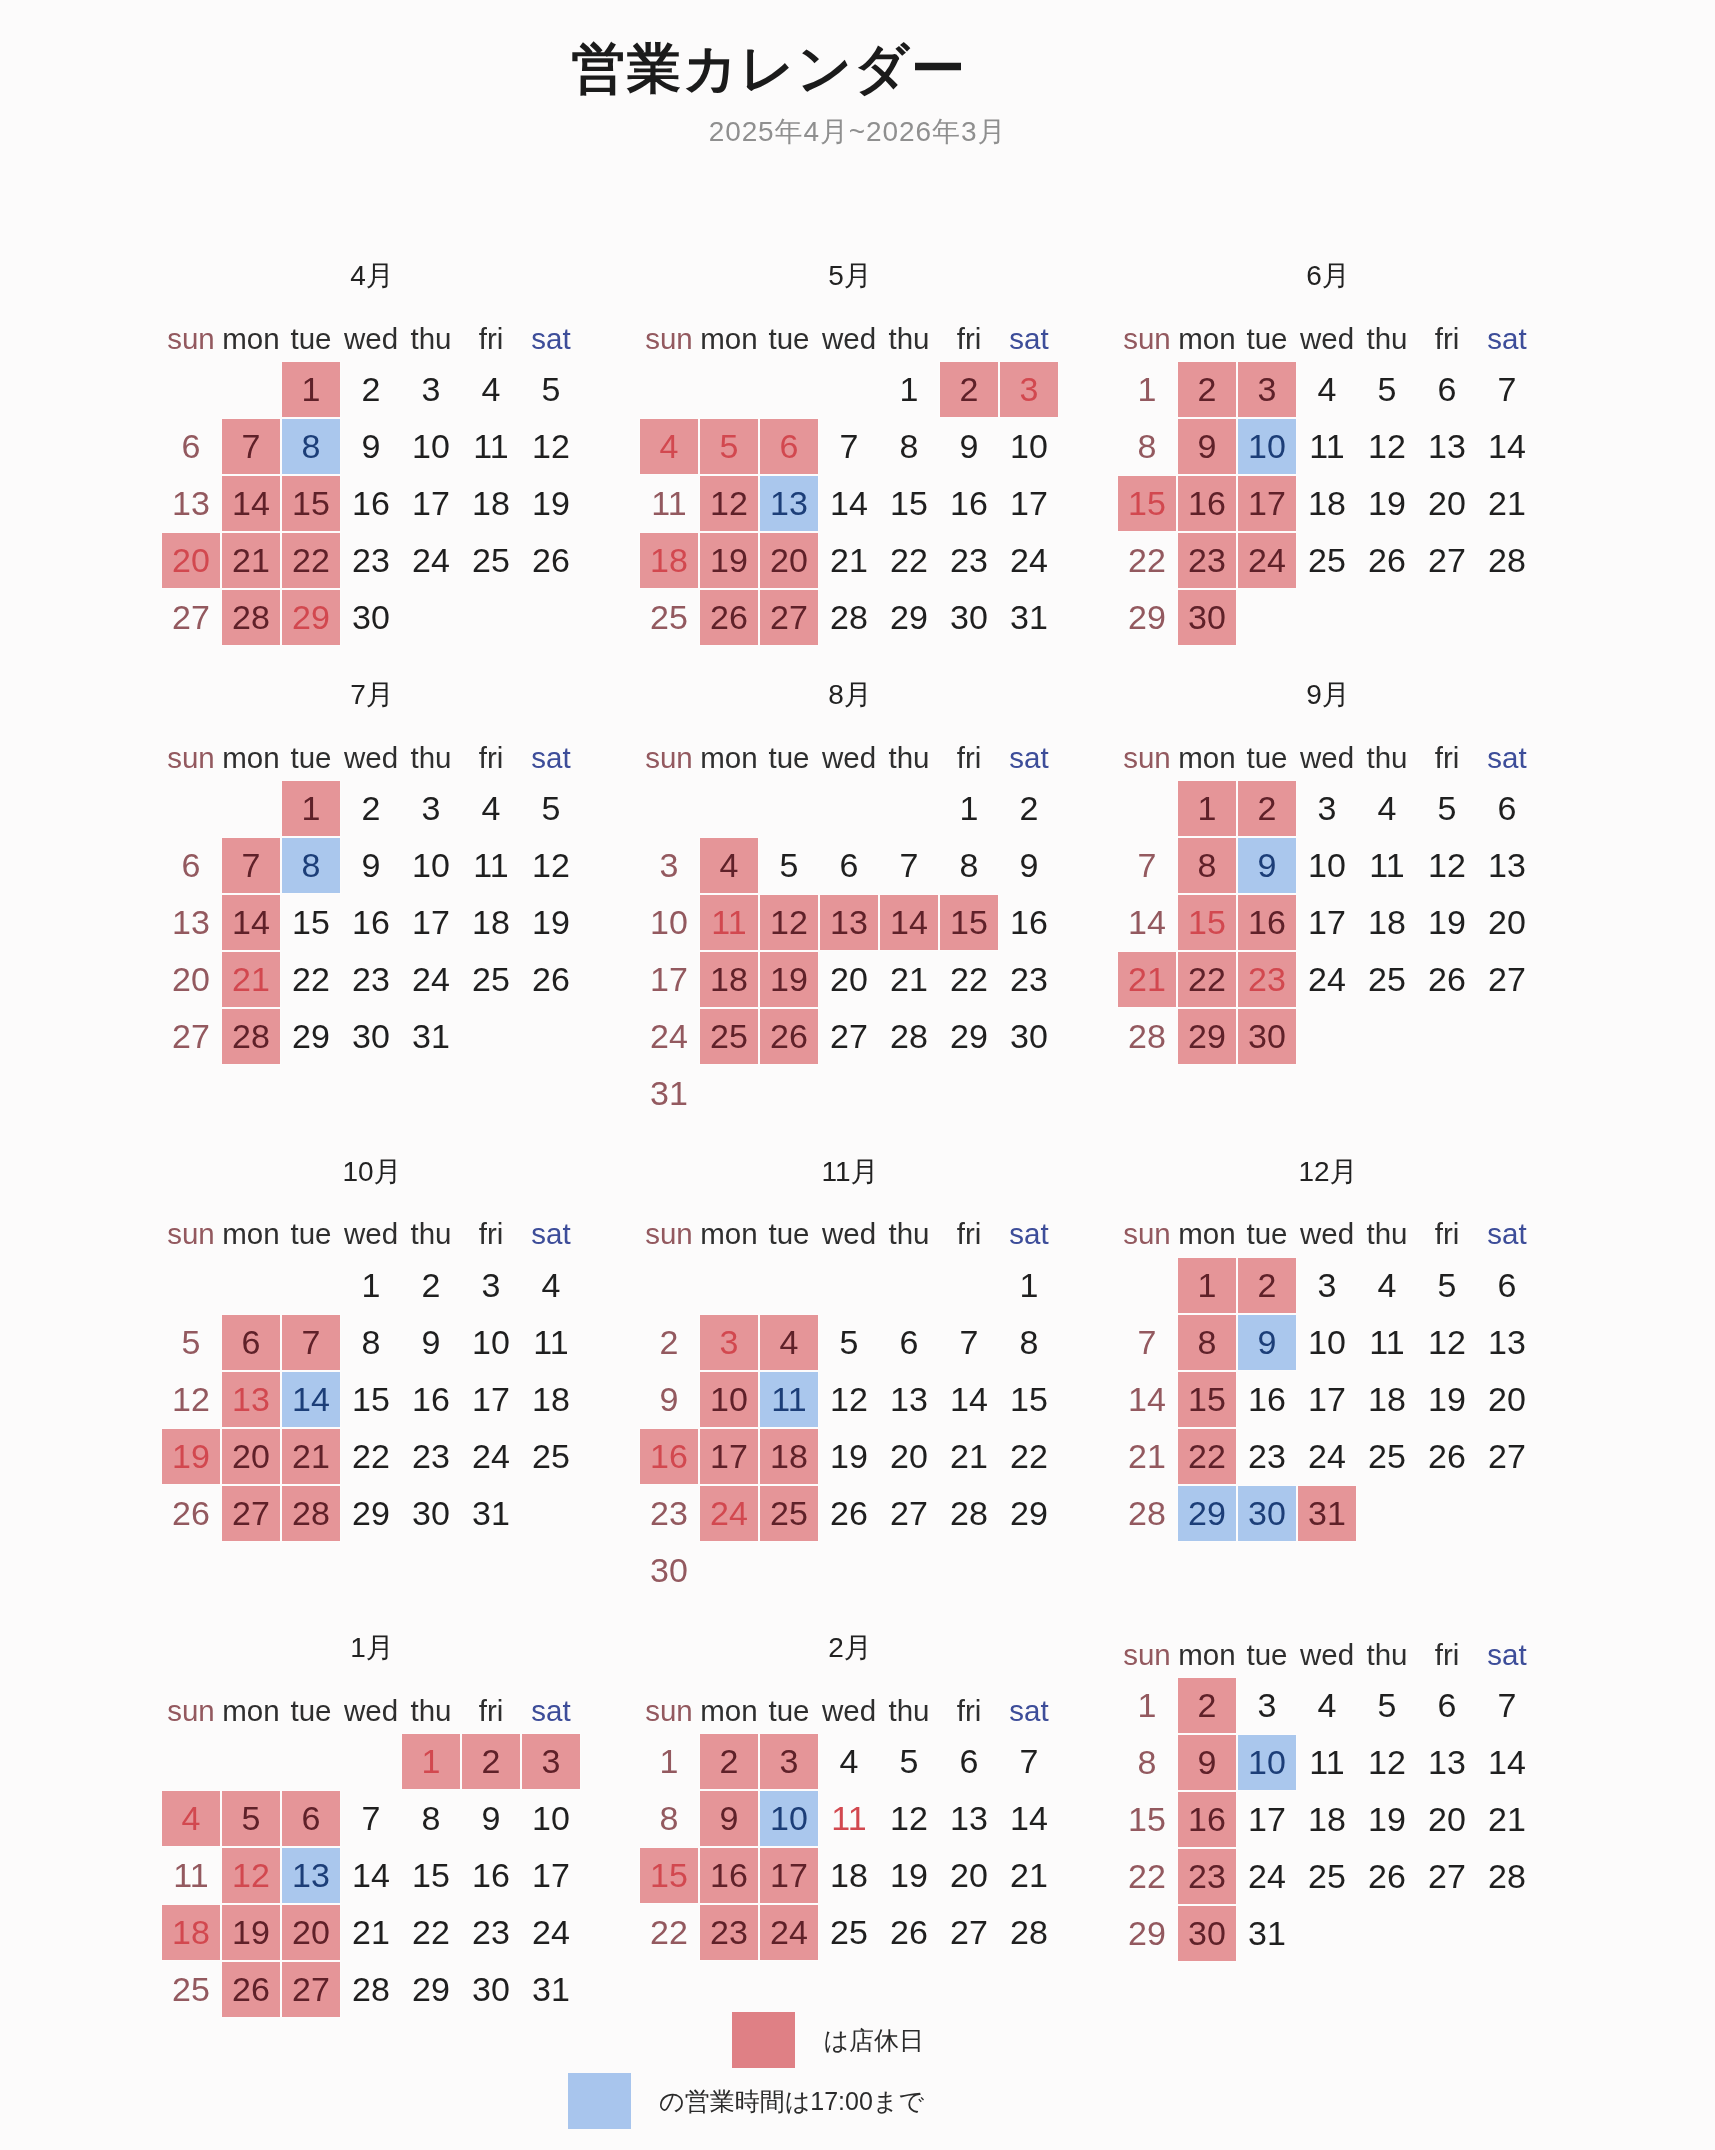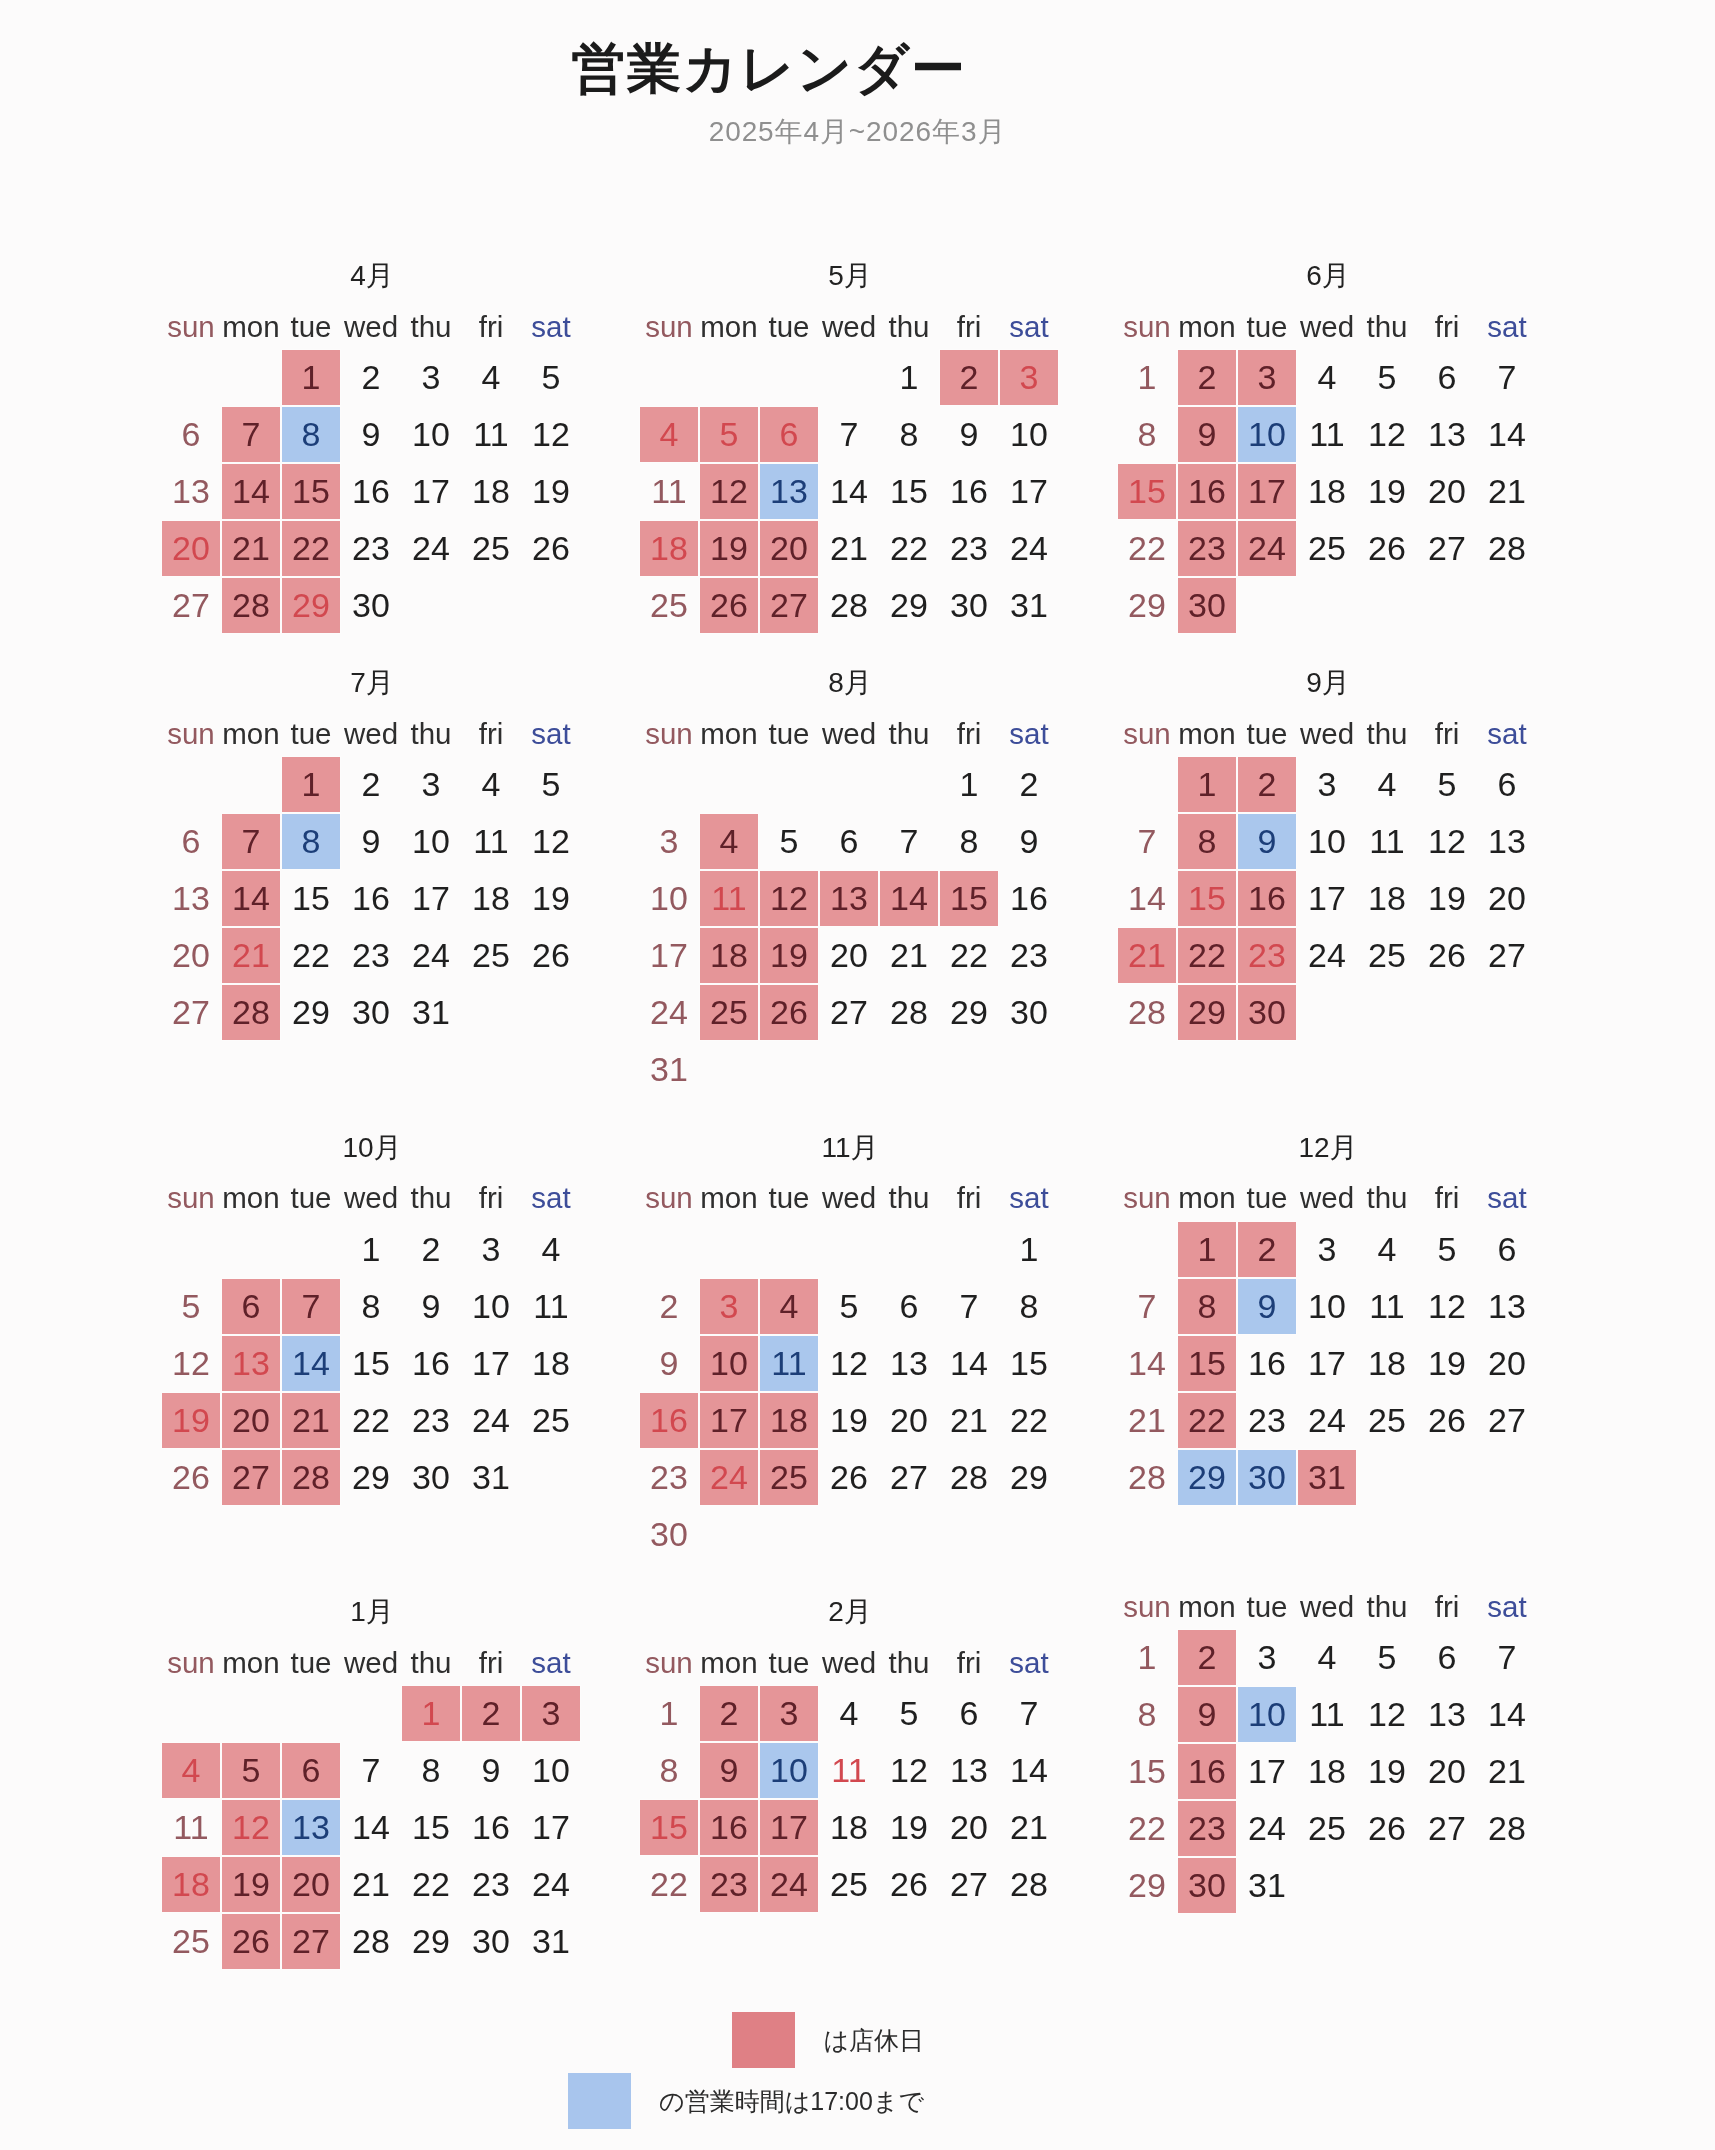--- a/index.html
+++ b/index.html
@@ -21,21 +21,21 @@
     display:grid;grid-template-columns:repeat(3,422px);
     column-gap:56px;row-gap:21.4px;
   }
   .month{width:422px;}
   .month-title{
     text-align:center;font-size:28px;color:#222;height:56px;
     display:flex;align-items:center;justify-content:center;
   }
   .days{
     display:grid;grid-template-columns:repeat(7,60px);
-    grid-template-rows:45px;grid-auto-rows:57px;
+    grid-template-rows:45px;grid-auto-rows:57px;margin-top:12px;
   }
   .hdr{
     display:flex;align-items:center;justify-content:center;
     font-size:29.5px;color:#2e2e2e;
   }
   .hdr.sun{color:var(--sunday-text);}
   .hdr.sat{color:var(--saturday-header);}
   .cell{
     display:flex;align-items:center;justify-content:center;
     font-size:34px;box-sizing:border-box;

